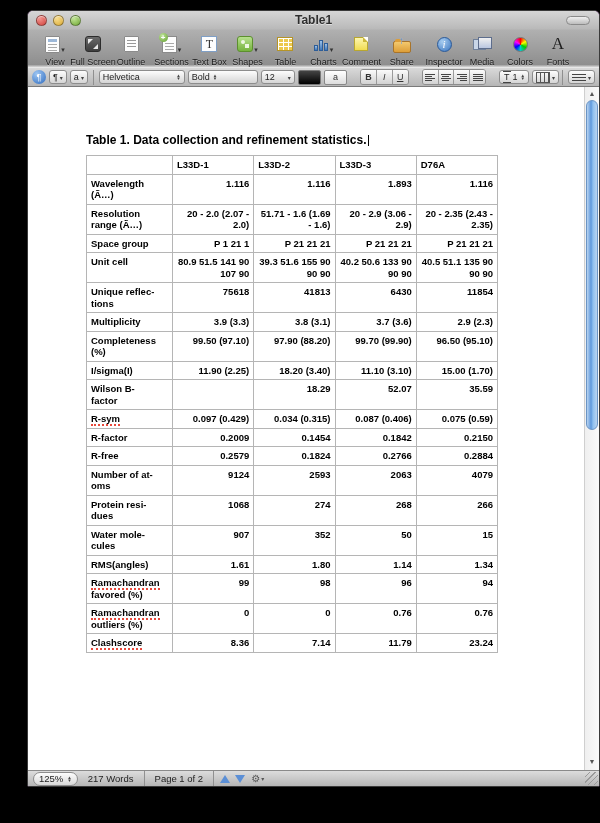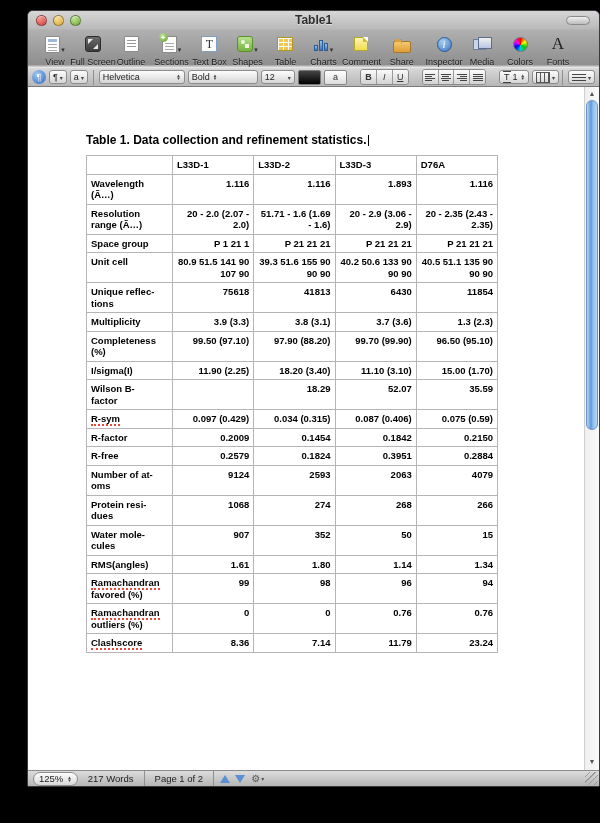--- a/index.html
+++ b/index.html
@@ -378,21 +378,21 @@
             <td>75618</td>
             <td>41813</td>
             <td>6430</td>
             <td>11854</td>
           </tr>
           <tr>
             <th>Multiplicity</th>
             <td>3.9 (3.3)</td>
             <td>3.8 (3.1)</td>
             <td>3.7 (3.6)</td>
-            <td>1.3 (2.3)</td>
+            <td>2.9 (2.3)</td>
           </tr>
           <tr>
             <th>Completeness<br>(%)</th>
             <td>99.50 (97.10)</td>
             <td>97.90 (88.20)</td>
             <td>99.70 (99.90)</td>
             <td>96.50 (95.10)</td>
           </tr>
           <tr>
             <th>I/sigma(I)</th>
@@ -419,21 +419,21 @@
             <th>R-factor</th>
             <td>0.2009</td>
             <td>0.1454</td>
             <td>0.1842</td>
             <td>0.2150</td>
           </tr>
           <tr>
             <th>R-free</th>
             <td>0.2579</td>
             <td>0.1824</td>
-            <td>0.3951</td>
+            <td>0.2766</td>
             <td>0.2884</td>
           </tr>
           <tr>
             <th>Number of at-<br>oms</th>
             <td>9124</td>
             <td>2593</td>
             <td>2063</td>
             <td>4079</td>
           </tr>
           <tr>

